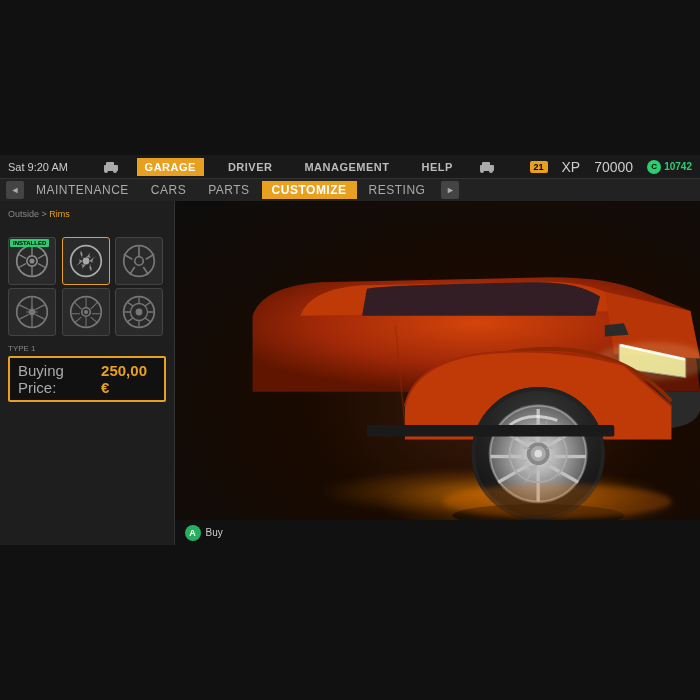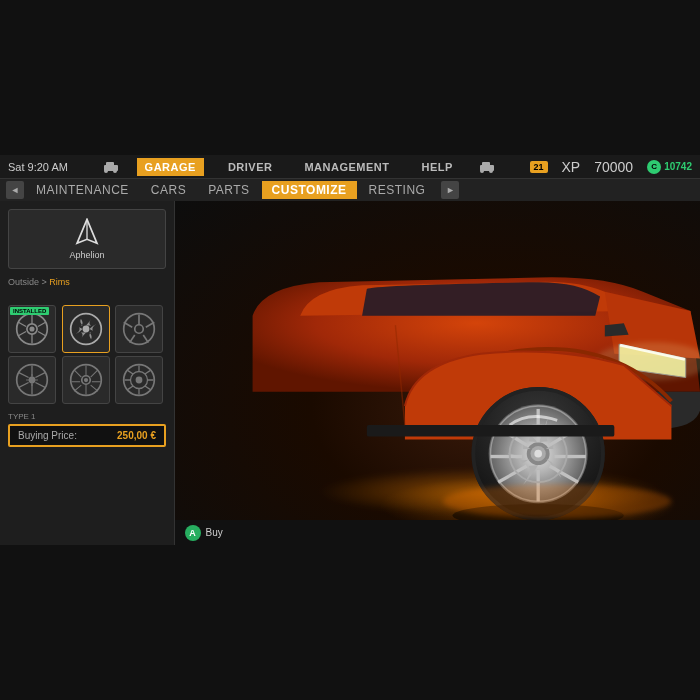--- a/index.html
+++ b/index.html
@@ -273,26 +273,26 @@
       border: 2px solid #e8a020;
       border-radius: 2px;
       padding: 4px 8px;
       display: flex;
       justify-content: space-between;
       align-items: center;
     }
 
     .price-label {
       color: #aaa;
-      font-size: 10px;
+      font-size: 15px;
     }
 
     .price-value {
       color: #e8a020;
-      font-size: 10px;
+      font-size: 15px;
       font-weight: bold;
     }
 
     
     .car-display {
       flex: 1;
       position: relative;
       overflow: hidden;
       background: radial-gradient(ellipse at 60% 60%, #3a1a0a 0%, #1a0a00 40%, #0d0d0d 100%);
     }
@@ -421,27 +421,20 @@
     <div class="sub-nav-item active">CUSTOMIZE</div>
     <div class="sub-nav-item">RESTING</div>
 
     <div class="sub-nav-icon" style="margin-left:4px;">►</div>
   </div>
 
   <div class="main-content">
 
     <div class="left-panel">
 
-      <div class="brand-logo-area">
-        <svg class="brand-logo-svg" viewBox="0 0 40 45" fill="none">
-          <polygon points="20,2 35,38 20,32 5,38" fill="none" stroke="#ddd" stroke-width="2.5"></polygon>
-          <line x1="20" y1="2" x2="20" y2="32" stroke="#ddd" stroke-width="2"></line>
-        </svg>
-        <span class="brand-name">Aphelion</span>
-      </div>
 
       <div class="breadcrumb">
         Outside &gt; <span>Rims</span>
       </div>
 
       <div class="rim-grid">
 
         <div class="rim-item installed">
           <span class="installed-badge">INSTALLED</span>
           <svg class="rim-svg" viewBox="0 0 40 40">

